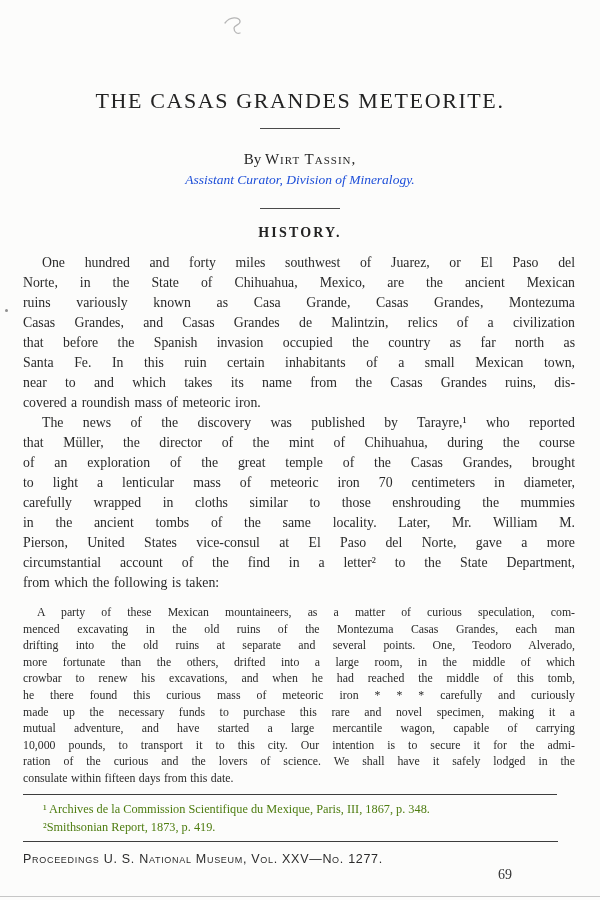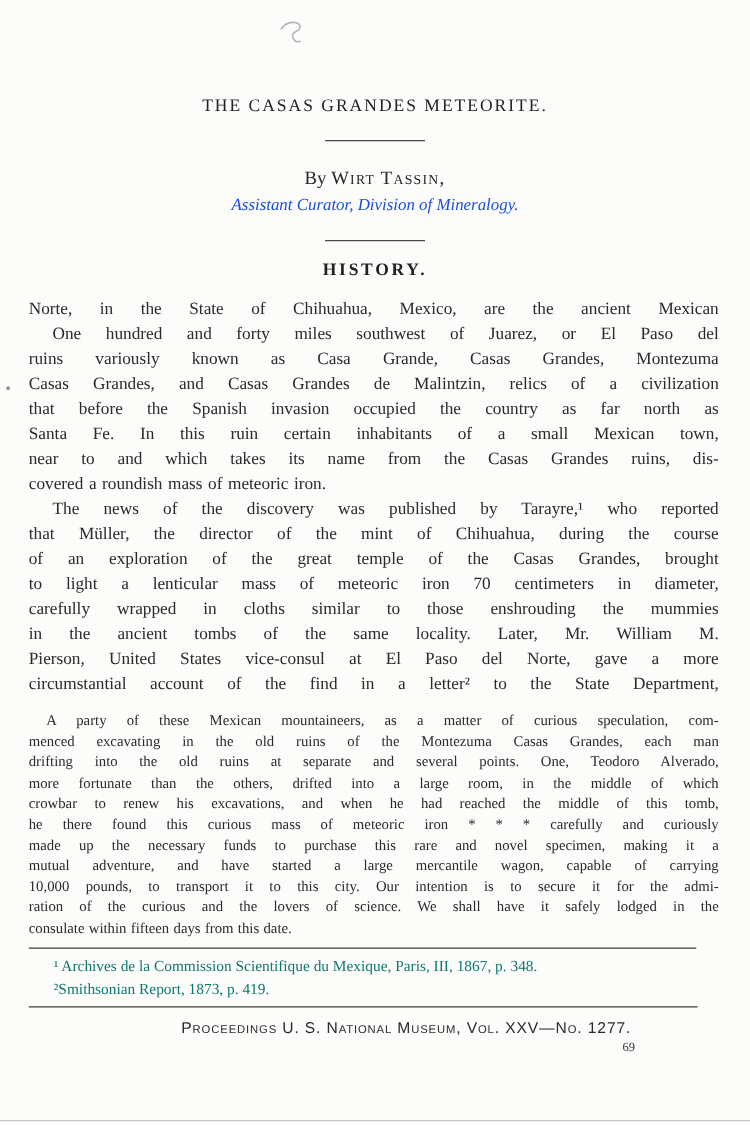--- a/index.html
+++ b/index.html
@@ -6,23 +6,23 @@
   .page{
     position:relative;
     width:600px;height:900px;
     background:#fcfcfb;
     color:#2a2a2a;
     font-family:"Liberation Serif","DejaVu Serif",serif;
     overflow:hidden;
     box-sizing:border-box;
   }
   .title{
-    margin:1px;padding-top:74px;
+    margin:16px;padding-top:74px;
     text-align:center;
-    font-size:14px;line-height:22px;
+    font-size:22px;line-height:22px;
     font-weight:normal;
     letter-spacing:1.6px;
     color:#232323;
   }
   .rule-short{
     width:80px;height:1px;
     background:#4a4a4a;
     margin:15px auto 0 auto;
   }
   .rule-short.second{margin-top:20px;}
@@ -70,43 +70,43 @@
   .quote-block .jline.first{text-indent:14px;}
   .fn-rule{
     margin:7px 0 0 23px;
     width:534px;height:1px;
     background:#3d3d3d;
   }
   .footnotes{margin:5px 0 0 23px;width:540px;}
   .fn-line{
     font-size:12.3px;line-height:18.5px;
     text-indent:20px;
-    color:#0f766e;
+    color:#4d7c0f;
   }
   .footer-rule{
     margin:4px 0 0 23px;
     width:535px;height:1px;
     background:#3d3d3d;
   }
   .imprint-row{
     margin-left:23px;width:482px;
     margin-top:7px;
-    text-align:right;
+    text-align:left;
   }
   .imprint{
     font-family:"Liberation Sans","DejaVu Sans",sans-serif;
     font-variant:small-caps;
     font-size:12.5px;line-height:15px;
     letter-spacing:0.7px;
     color:#2b2b2b;
   }
   .pagenum{
     margin:1px 0 0 498px;
     width:60px;
-    font-size:10px;line-height:14px;
+    font-size:14px;line-height:14px;
     color:#333;
   }
   .pencil-mark{position:absolute;left:222px;top:12px;}
   .ink-speck{
     position:absolute;left:5px;top:309px;
     width:3px;height:3px;border-radius:50%;
     background:#8f8f8f;
   }
   .scan-edge{
     position:absolute;left:0;bottom:3px;
@@ -132,39 +132,40 @@
 
   <div class="byline"><span>By </span><span class="sc">Wirt Tassin,</span></div>
 
   <div class="role">Assistant Curator, Division of Mineralogy.</div>
 
   <div class="rule-short second"></div>
 
   <h2 class="heading">HISTORY.</h2>
 
   <div class="body-block p1">
+      <div class="jline first">One hundred and forty miles southwest of Juarez, or El Paso del</div>
       <div class="jline">Norte, in the State of Chihuahua, Mexico, are the ancient Mexican</div>
-      <div class="jline first">One hundred and forty miles southwest of Juarez, or El Paso del</div>
       <div class="jline">ruins variously known as Casa Grande, Casas Grandes, Montezuma</div>
       <div class="jline">Casas Grandes, and Casas Grandes de Malintzin, relics of a civilization</div>
       <div class="jline">that before the Spanish invasion occupied the country as far north as</div>
       <div class="jline">Santa Fe.  In this ruin certain inhabitants of a small Mexican town,</div>
       <div class="jline">near to and which takes its name from the Casas Grandes ruins, dis-</div>
       <div class="jline last">covered a roundish mass of meteoric iron.</div>
     </div>
 
   <div class="body-block p2">
       <div class="jline first">The news of the discovery was published by Tarayre,¹ who reported</div>
       <div class="jline">that Müller, the director of the mint of Chihuahua, during the course</div>
       <div class="jline">of an exploration of the great temple of the Casas Grandes, brought</div>
       <div class="jline">to light a lenticular mass of meteoric iron 70 centimeters in diameter,</div>
       <div class="jline">carefully wrapped in cloths similar to those enshrouding the mummies</div>
       <div class="jline">in the ancient tombs of the same locality.  Later, Mr. William M.</div>
       <div class="jline">Pierson, United States vice-consul at El Paso del Norte, gave a more</div>
       <div class="jline">circumstantial account of the find in a letter² to the State Department,</div>
+      <div class="jline last">from which the following is taken:</div>
     </div>
 
   <div class="quote-block">
       <div class="jline first">A party of these Mexican mountaineers, as a matter of curious speculation, com-</div>
       <div class="jline">menced excavating in the old ruins of the Montezuma Casas Grandes, each man</div>
       <div class="jline">drifting into the old ruins at separate and several points.  One, Teodoro Alverado,</div>
       <div class="jline">more fortunate than the others, drifted into a large room, in the middle of which</div>
       <div class="jline">crowbar to renew his excavations, and when he had reached the middle of this tomb,</div>
       <div class="jline">he there found this curious mass of meteoric iron  *  *  *  carefully and curiously</div>
       <div class="jline">made up the necessary funds to purchase this rare and novel specimen, making it a</div>

